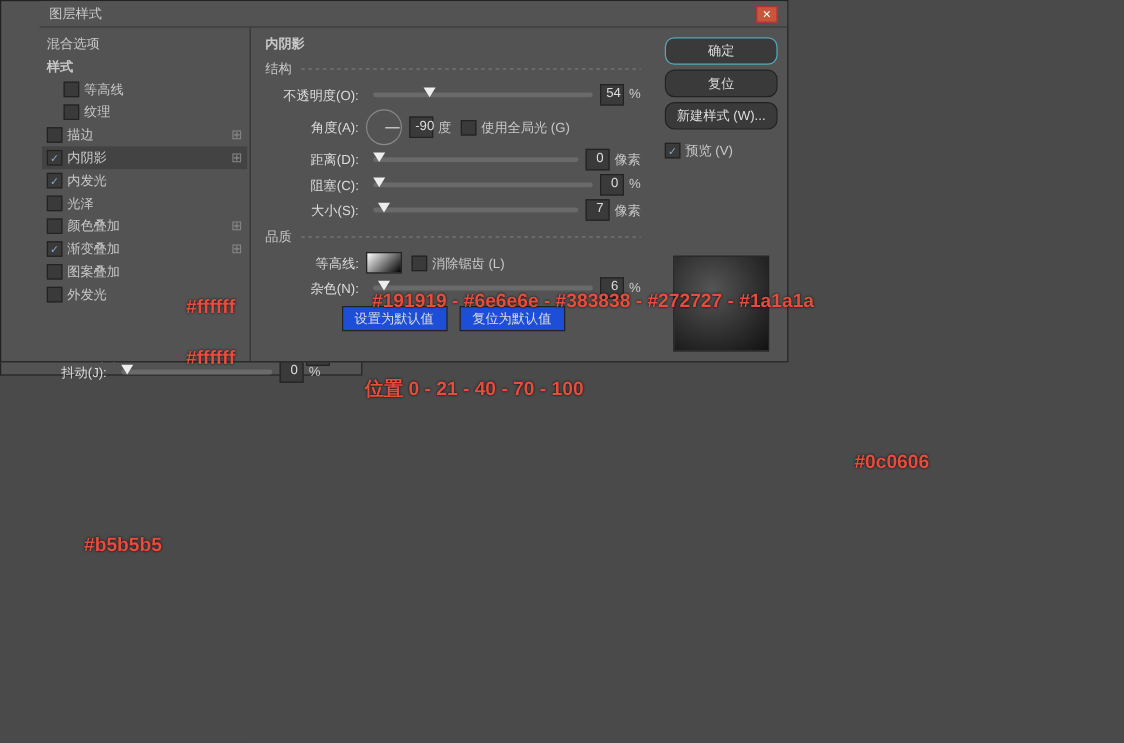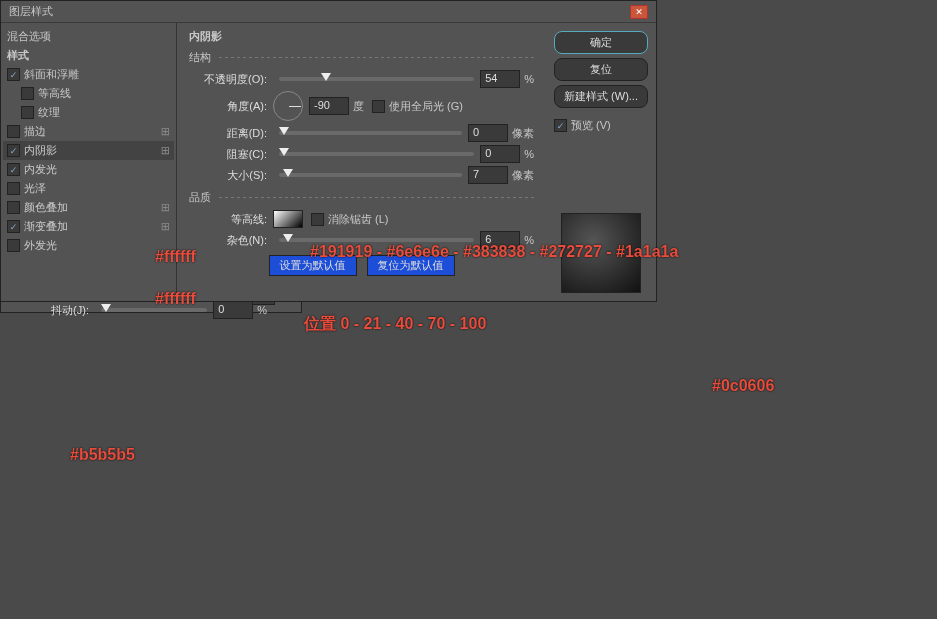--- a/index.html
+++ b/index.html
@@ -1,23 +1,23 @@
 <!DOCTYPE html>
 <html><head>
 <meta charset="utf-8">
 <style>
   * { margin: 0; padding: 0; box-sizing: border-box; font-family: "Microsoft YaHei", Arial, sans-serif; font-size: 11px; }
   body { background: #4a4a4a; color: #c8c8c8; width: 937px; height: 619px; overflow: hidden; position: relative; }
-  .panel { position: absolute; background: #535353; border: 1px solid #222; }
+  .panel { position: absolute; background: #535353; border: 1px solid #222; padding-left: 32px; }
   .titlebar { background: #535353; border-bottom: 1px solid #3a3a3a; height: 22px; display: flex; align-items: center; padding: 0 8px; }
   .row { display: flex; align-items: center; margin: 3px 0; white-space: nowrap; }
   .label { text-align: right; margin-right: 6px; color: #ddd; }
   .sel { background: #3a3a3a; border: 1px solid #222; padding: 1px 4px; height: 18px; color: #ddd; position: relative; display: inline-flex; align-items: center; }
   .sel::after { content: '▾'; position: absolute; right: 4px; font-size: 9px; }
-  .num { background: #3a3a3a; border: 1px solid #222; padding: 1px 4px; height: 18px; width: 40px; text-align: left; color: #ddd; }
+  .num { background: #3a3a3a; border: 1px solid #222; padding: 1px 4px; height: 18px; width: 20px; text-align: right; color: #ddd; }
   .btn { background: #3a3a3a; border: 1px solid #222; padding: 3px 8px; color: #ddd; border-radius: 8px; text-align: center; }
   .cbx { width: 13px; height: 13px; background: #3a3a3a; border: 1px solid #222; margin-right: 4px; display: inline-flex; align-items:center; justify-content:center; font-size:9px; }
   .cbx.ck::before { content: '✓'; color: #8ac; }
   .slider { height: 4px; background: #6a6a6a; border-radius: 2px; position: relative; flex: 1; margin: 0 6px; min-width: 50px; }
   .thumb { position: absolute; top: -4px; width: 0; height: 0; border-left: 5px solid transparent; border-right: 5px solid transparent; border-top: 8px solid #eee; }
   .swatch { width: 30px; height: 18px; border: 1px solid #222; }
   .ann { position: absolute; color: #e74c3c; font-size: 16px; font-weight: bold; text-shadow: 0 0 2px #000; pointer-events: none; }
   .sec-h { background-image: linear-gradient(to right, #777 50%, transparent 50%); background-size: 6px 1px; background-repeat: repeat-x; background-position: 0 50%; height: 14px; display:flex; align-items:center; margin: 6px 0; }
   .sec-h span { background: #535353; padding-right: 6px; }
   .winbtn { width: 18px; height: 14px; border: 1px solid #666; background: #5e5e5e; margin-left: 2px; display:inline-flex; align-items:center; justify-content:center; font-size:9px; }
@@ -354,24 +354,20 @@
   <div class="titlebar">
       <span>图层样式</span>
     <div class="btnwin">
         <span class="winbtn close">✕</span>
       </div>
   </div>
   <div style="display:flex;height:278px">
     <div style="width:176px;border-right:1px solid #333;padding:4px 2px">
       <div class="list-item">混合选项</div>
       <div class="list-item" style="font-weight:bold">样式</div>
-      <div class="list-item">
-          <span class="cbx ck"></span>
-          <span>斜面和浮雕</span>
-        </div>
       <div class="list-item" style="padding-left:18px">
           <span class="cbx"></span>
           <span>等高线</span>
         </div>
       <div class="list-item" style="padding-left:18px">
           <span class="cbx"></span>
           <span>纹理</span>
         </div>
       <div class="list-item">
           <span class="cbx"></span>
@@ -393,20 +389,24 @@
         </div>
       <div class="list-item">
           <span class="cbx"></span>
           <span>颜色叠加</span>
           <span style="margin-left:auto;color:#888">⊞</span>
         </div>
       <div class="list-item">
           <span class="cbx ck"></span>
           <span>渐变叠加</span>
           <span style="margin-left:auto;color:#888">⊞</span>
+        </div>
+      <div class="list-item">
+          <span class="cbx"></span>
+          <span>图案叠加</span>
         </div>
       <div class="list-item">
           <span class="cbx"></span>
           <span>外发光</span>
         </div>
     </div>
     <div style="flex:1;padding:6px 12px">
       <div style="font-weight:bold">内阴影</div>
       <div class="sec-h">
           <span>结构</span>

